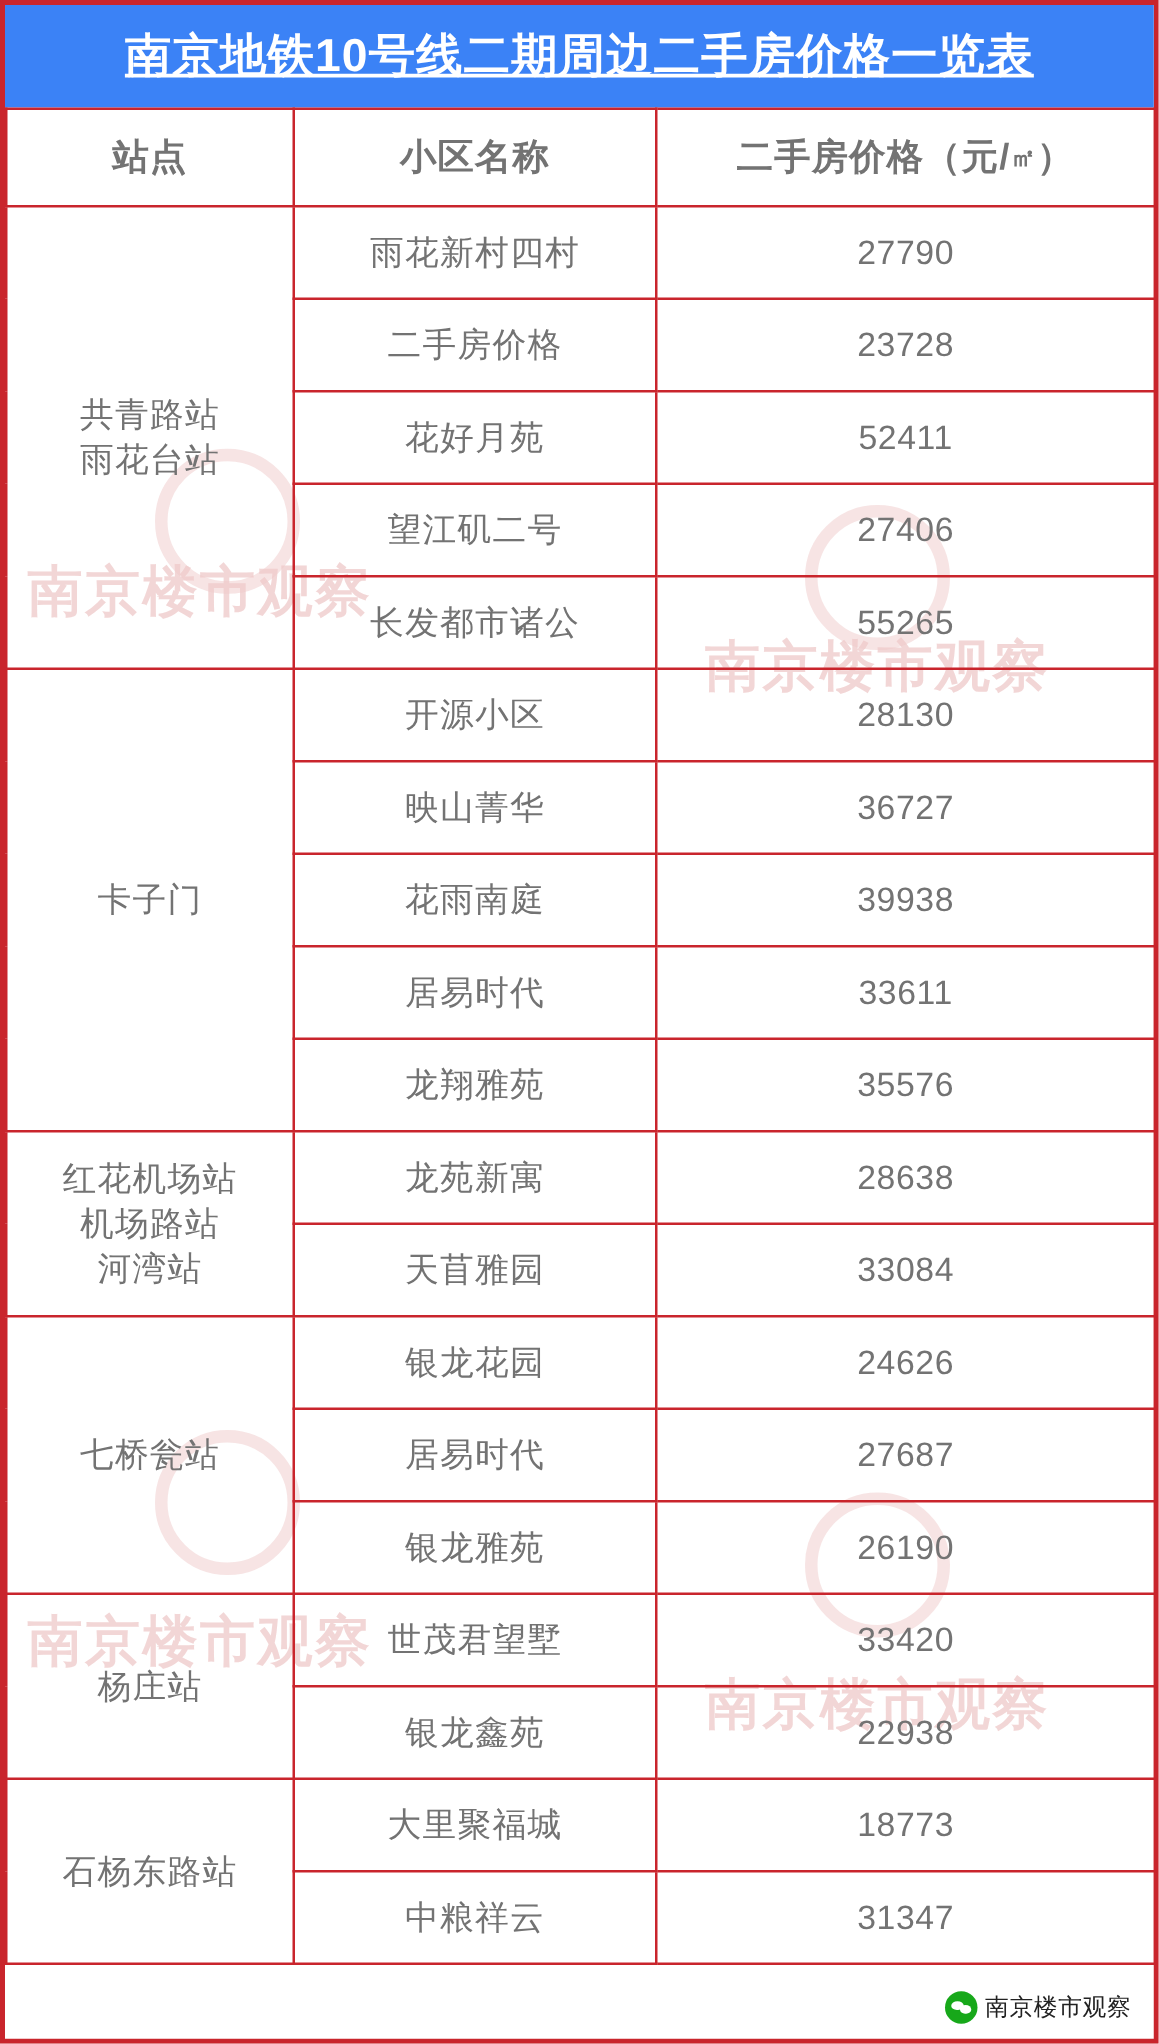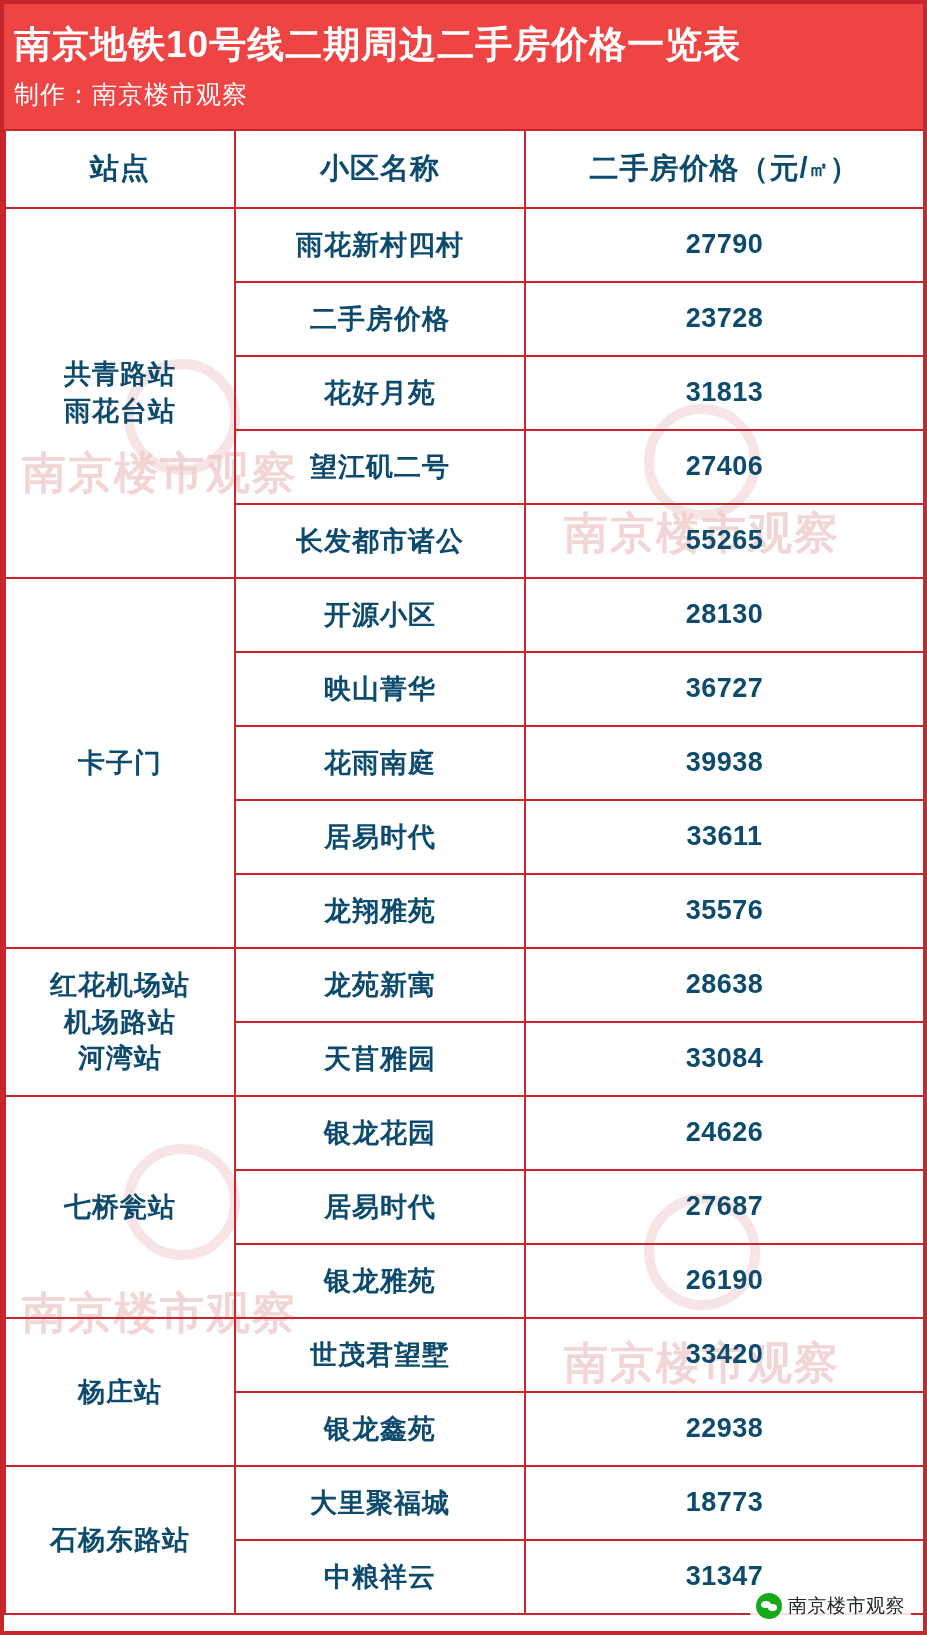--- a/index.html
+++ b/index.html
@@ -46,23 +46,25 @@
     position: absolute;
     border-radius: 50%;
     border: 10px solid #f0c9c9;
     opacity: .5;
   }
 
   
   .header {
     position: relative;
     z-index: 2;
-    background: #ef4444;
+    background: #3b82f6;
     color: #ffffff;
+    text-align: center;
     padding: 18px 10px 18px;
+    text-decoration: underline;
   }
   .header-title {
     font-size: 37px;
     font-weight: bold;
     letter-spacing: 1px;
     line-height: 1.25;
   }
   .header-sub {
     margin-top: 10px;
     font-size: 25px;
@@ -85,32 +87,32 @@
   table.price-table col.c-station { width: 230px; }
   table.price-table col.c-name    { width: 290px; }
   table.price-table col.c-price   { width: 399px; }
 
   table.price-table th,
   table.price-table td {
     border: 2px solid #c9252c;
     text-align: center;
     vertical-align: middle;
     font-size: 27px;
-    color: #0c4a6e;
+    color: #737373;
     background: transparent;
   }
   table.price-table thead th {
     height: 74px;
     font-size: 29px;
     font-weight: bold;
     letter-spacing: 1px;
   }
   table.price-table tbody td {
     height: 70px;
-    font-weight: bold;
+    font-weight: normal;
   }
   td.station-cell {
     font-size: 27px;
     line-height: 1.35;
     letter-spacing: 1px;
     white-space: pre-line;
   }
   td.name-cell {
     font-size: 27px;
     letter-spacing: 1px;
@@ -180,21 +182,20 @@
     <div class="wm" style="left:18px; top:1280px;">南京楼市观察</div>
     <div class="wm" style="left:560px; top:1330px;">南京楼市观察</div>
     <div class="wm-ring" style="left:120px; top:355px; width:96px; height:96px;"></div>
     <div class="wm-ring" style="left:640px; top:400px; width:96px; height:96px;"></div>
     <div class="wm-ring" style="left:120px; top:1140px; width:96px; height:96px;"></div>
     <div class="wm-ring" style="left:640px; top:1190px; width:96px; height:96px;"></div>
   </div>
 
   <div class="header">
     <div class="header-title">南京地铁10号线二期周边二手房价格一览表</div>
-    <div class="header-sub">制作：南京楼市观察</div>
   </div>
 
   <div class="table-wrap">
     <table class="price-table">
       <colgroup>
         <col class="c-station">
         <col class="c-name">
         <col class="c-price">
       </colgroup>
       <thead>
@@ -213,21 +214,21 @@
 雨花台站</td>
           <td class="name-cell">雨花新村四村</td>
           <td class="price-cell">27790</td>
         </tr>
         <tr>
           <td class="name-cell">二手房价格</td>
           <td class="price-cell">23728</td>
         </tr>
         <tr>
           <td class="name-cell">花好月苑</td>
-          <td class="price-cell">31813</td>
+          <td class="price-cell">52411</td>
         </tr>
         <tr>
           <td class="name-cell">望江矶二号</td>
           <td class="price-cell">27406</td>
         </tr>
         <tr>
           <td class="name-cell">长发都市诸公</td>
           <td class="price-cell">55265</td>
         </tr>
 

